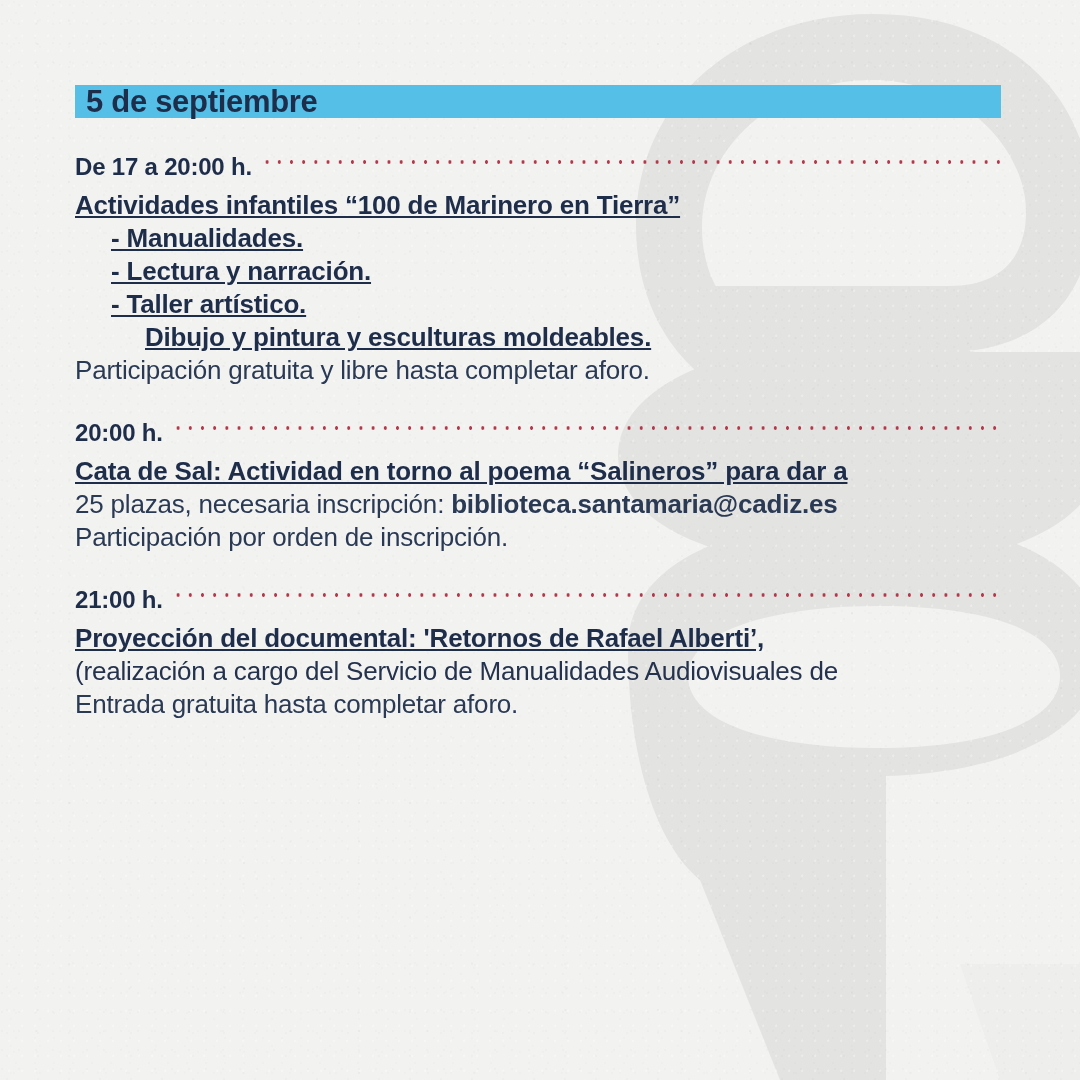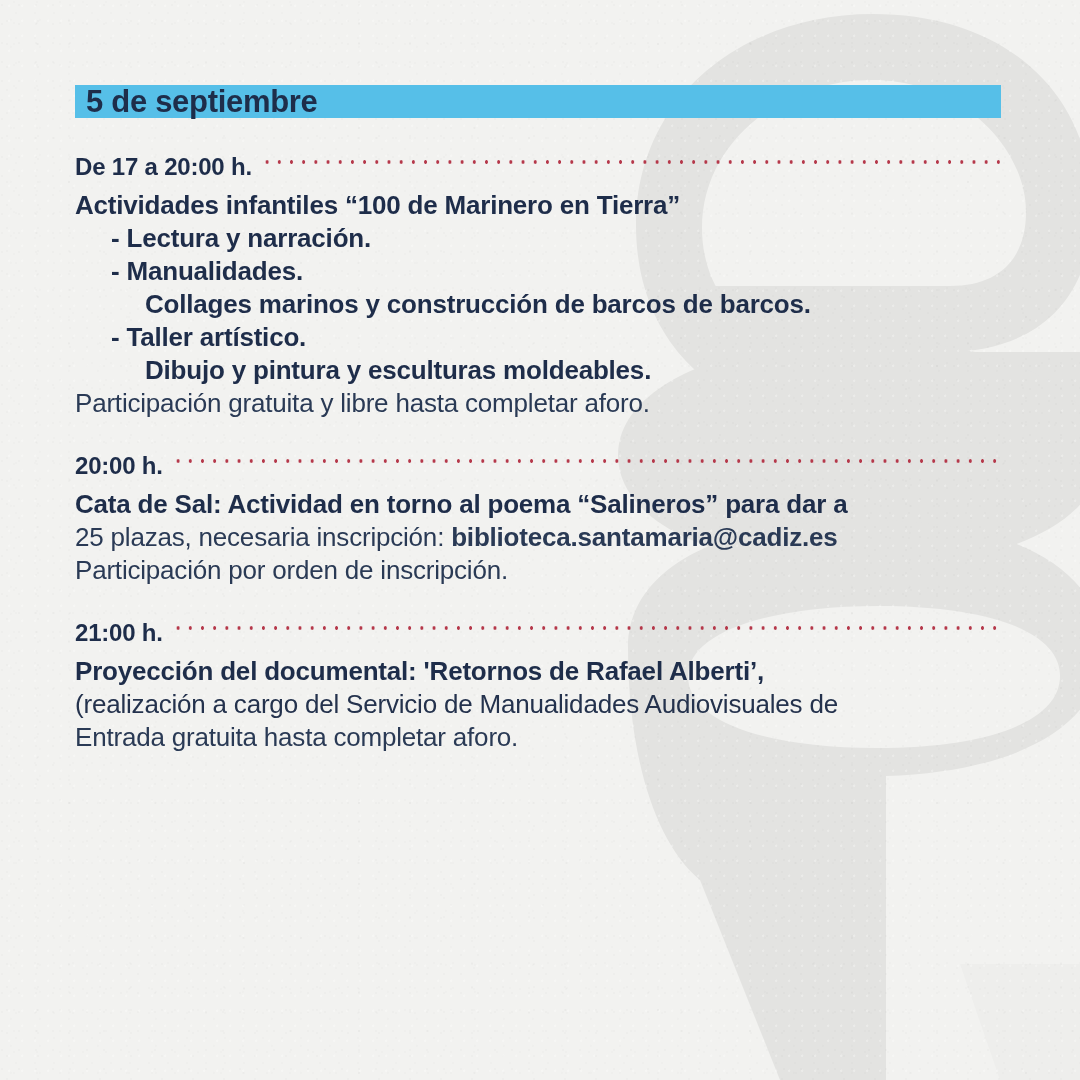--- a/index.html
+++ b/index.html
@@ -57,21 +57,21 @@
     background-image:radial-gradient(circle, #b5384a 0 1.6px, transparent 1.9px);
     background-size:12.2px 12px;
     background-position:0 center;
     background-repeat:repeat-x;
   }
 
   .line{
     font-size:26px;line-height:33px;letter-spacing:-.2px;
     color:#1e2d4a;
   }
-  .line.bold{font-weight:bold;}
+  .line.bold{font-weight:bold;text-decoration:underline;}
   .line.light{font-weight:normal;color:#2a3a55;}
   .line.medium{font-weight:normal;color:#24324d;}
   .line .strong{font-weight:bold;}
 
   .line.indent1{padding-left:36px;}
   .line.indent2{padding-left:70px;}
 </style>
 </head>
 <body>
 
@@ -100,23 +100,22 @@
     <span class="date-text">5 de septiembre</span>
   </div>
 
   <div id="blocks">
       <div class="block">
         <div class="time-row">
           <span class="time-label">De 17 a 20:00 h.</span>
           <span class="leader"></span>
         </div>
         <div class="line bold">Actividades infantiles “100 de Marinero en Tierra”</div>
+        <div class="line bold indent1">- Manualidades.</div>
         <div class="line bold indent1">- Lectura y narración.</div>
-        <div class="line bold indent1">- Manualidades.</div>
-        <div class="line bold indent2">Collages marinos y construcción de barcos de barcos.</div>
         <div class="line bold indent1">- Taller artístico.</div>
         <div class="line bold indent2">Dibujo y pintura y esculturas moldeables.</div>
         <div class="line light">Participación gratuita y libre hasta completar aforo.</div>
       </div>
       <div class="block">
         <div class="time-row">
           <span class="time-label">20:00 h.</span>
           <span class="leader"></span>
         </div>
         <div class="line bold">Cata de Sal: Actividad en torno al poema “Salineros” para dar a</div>

